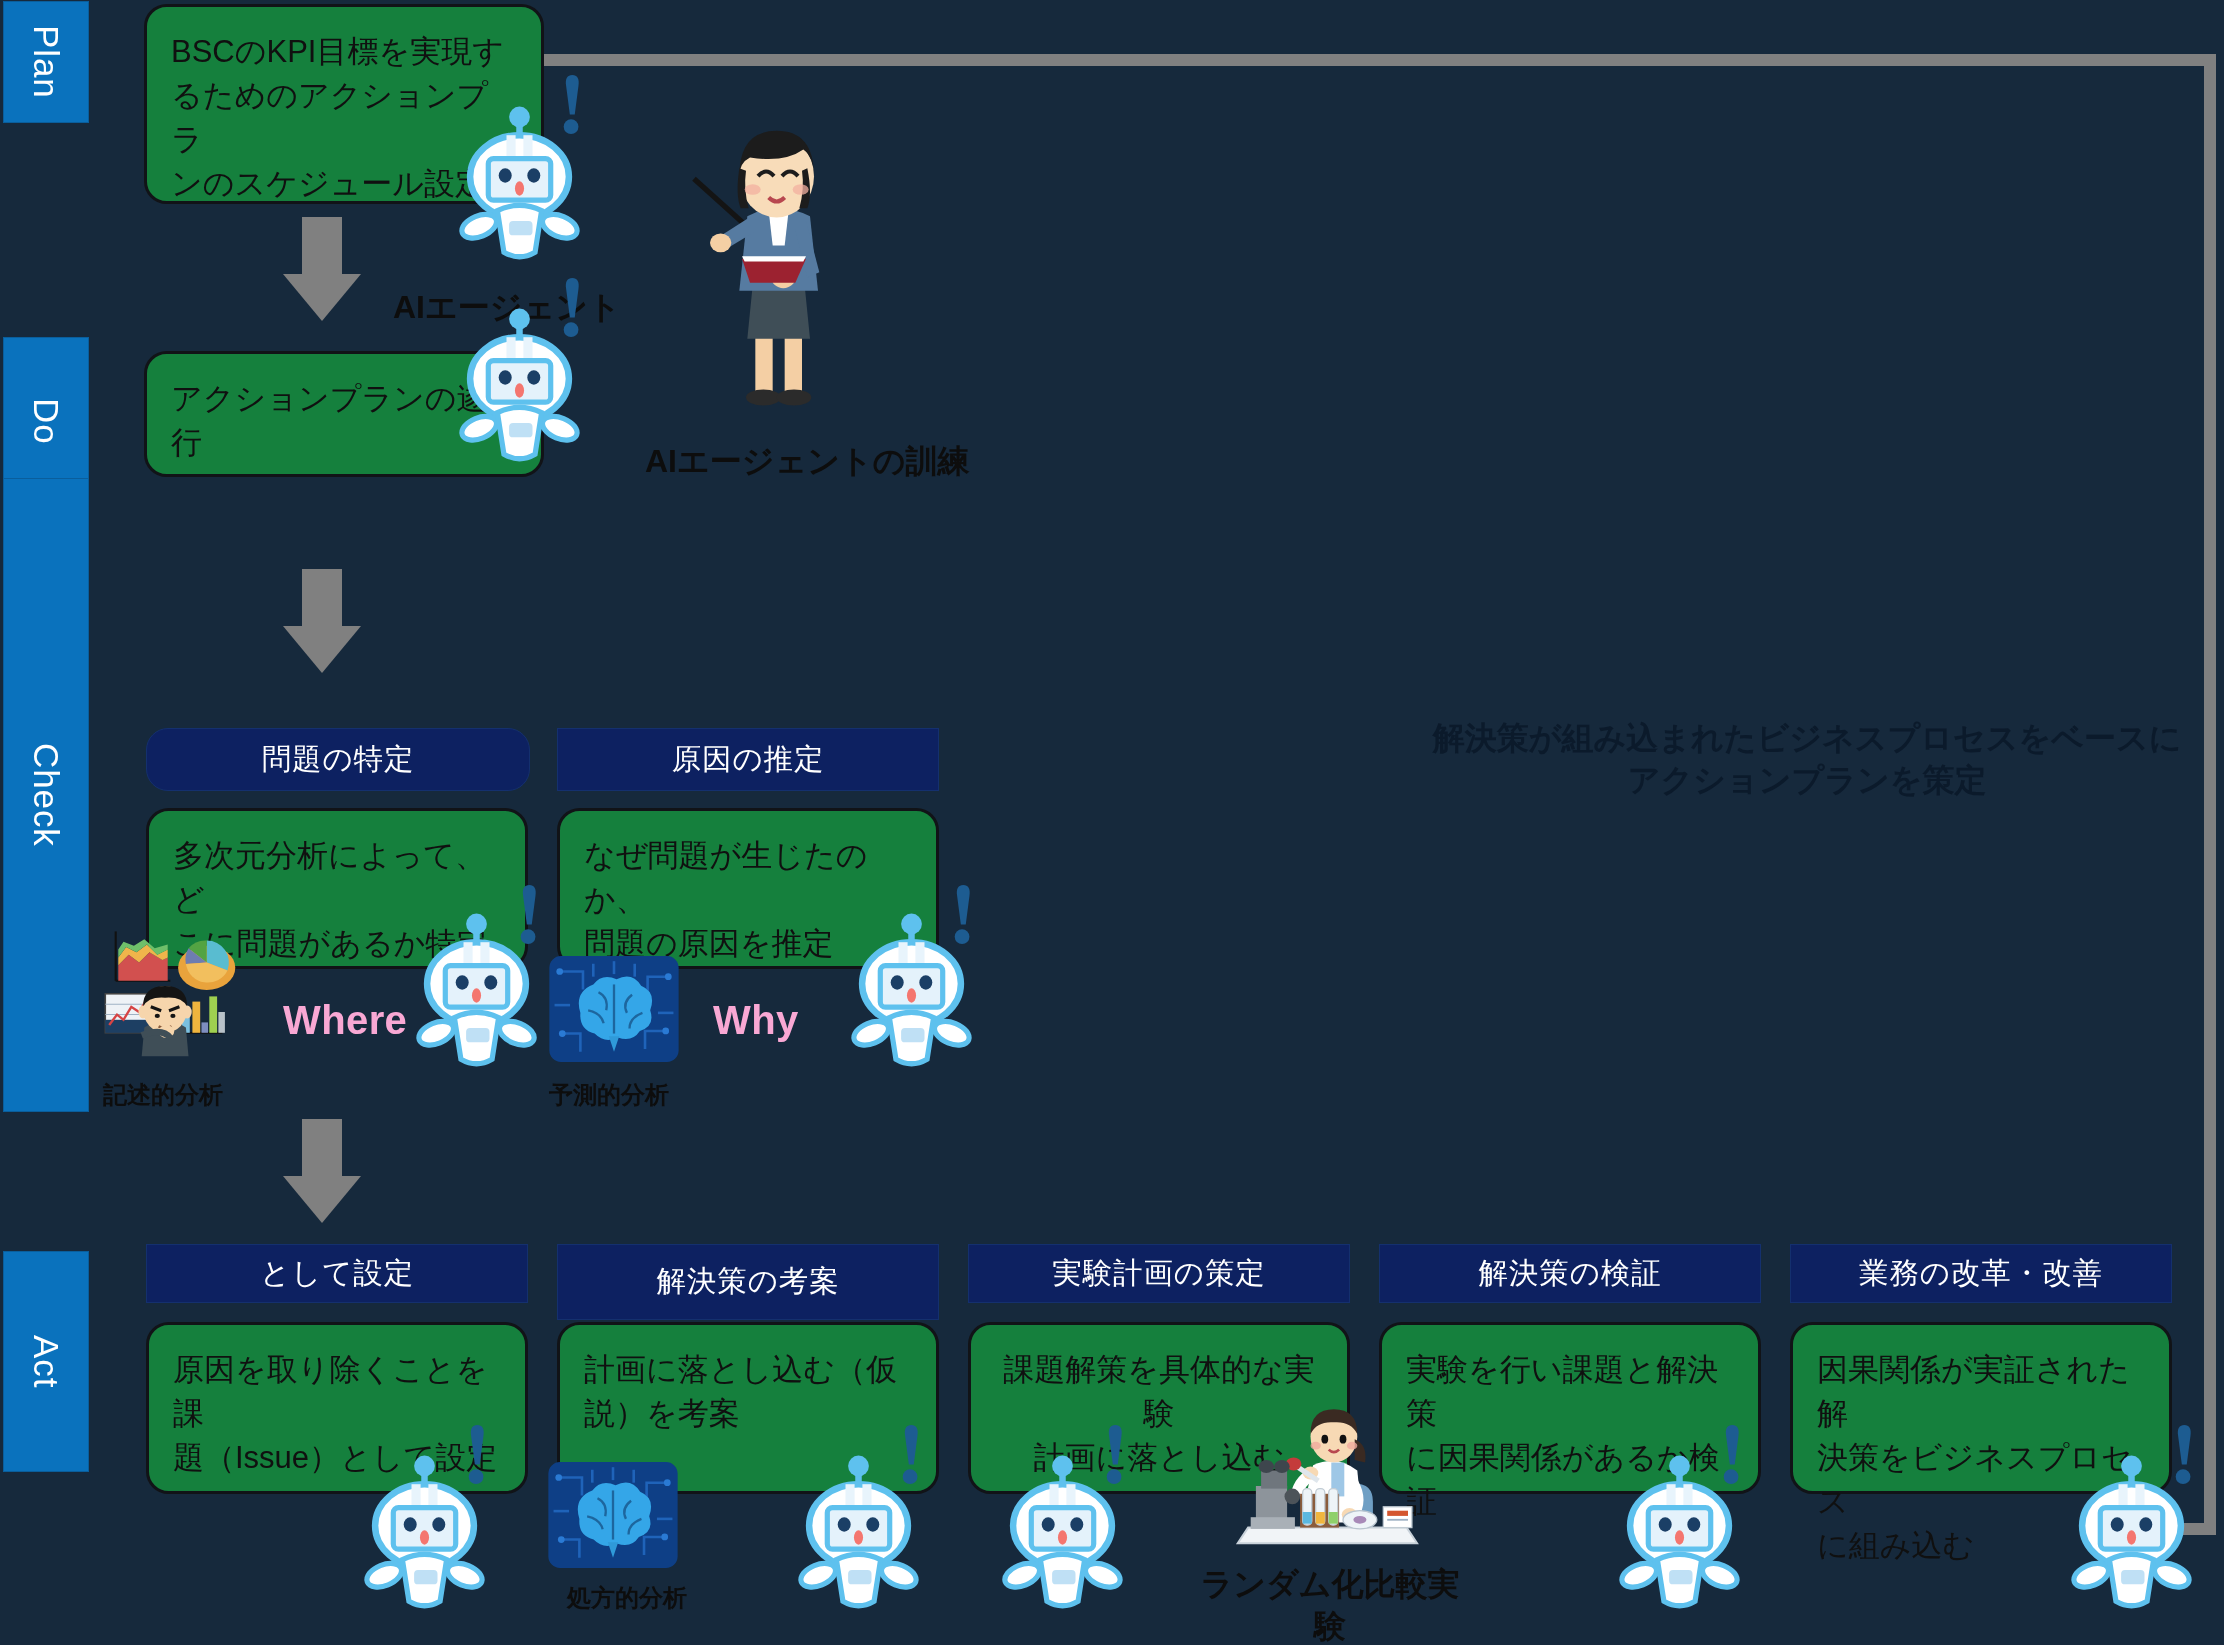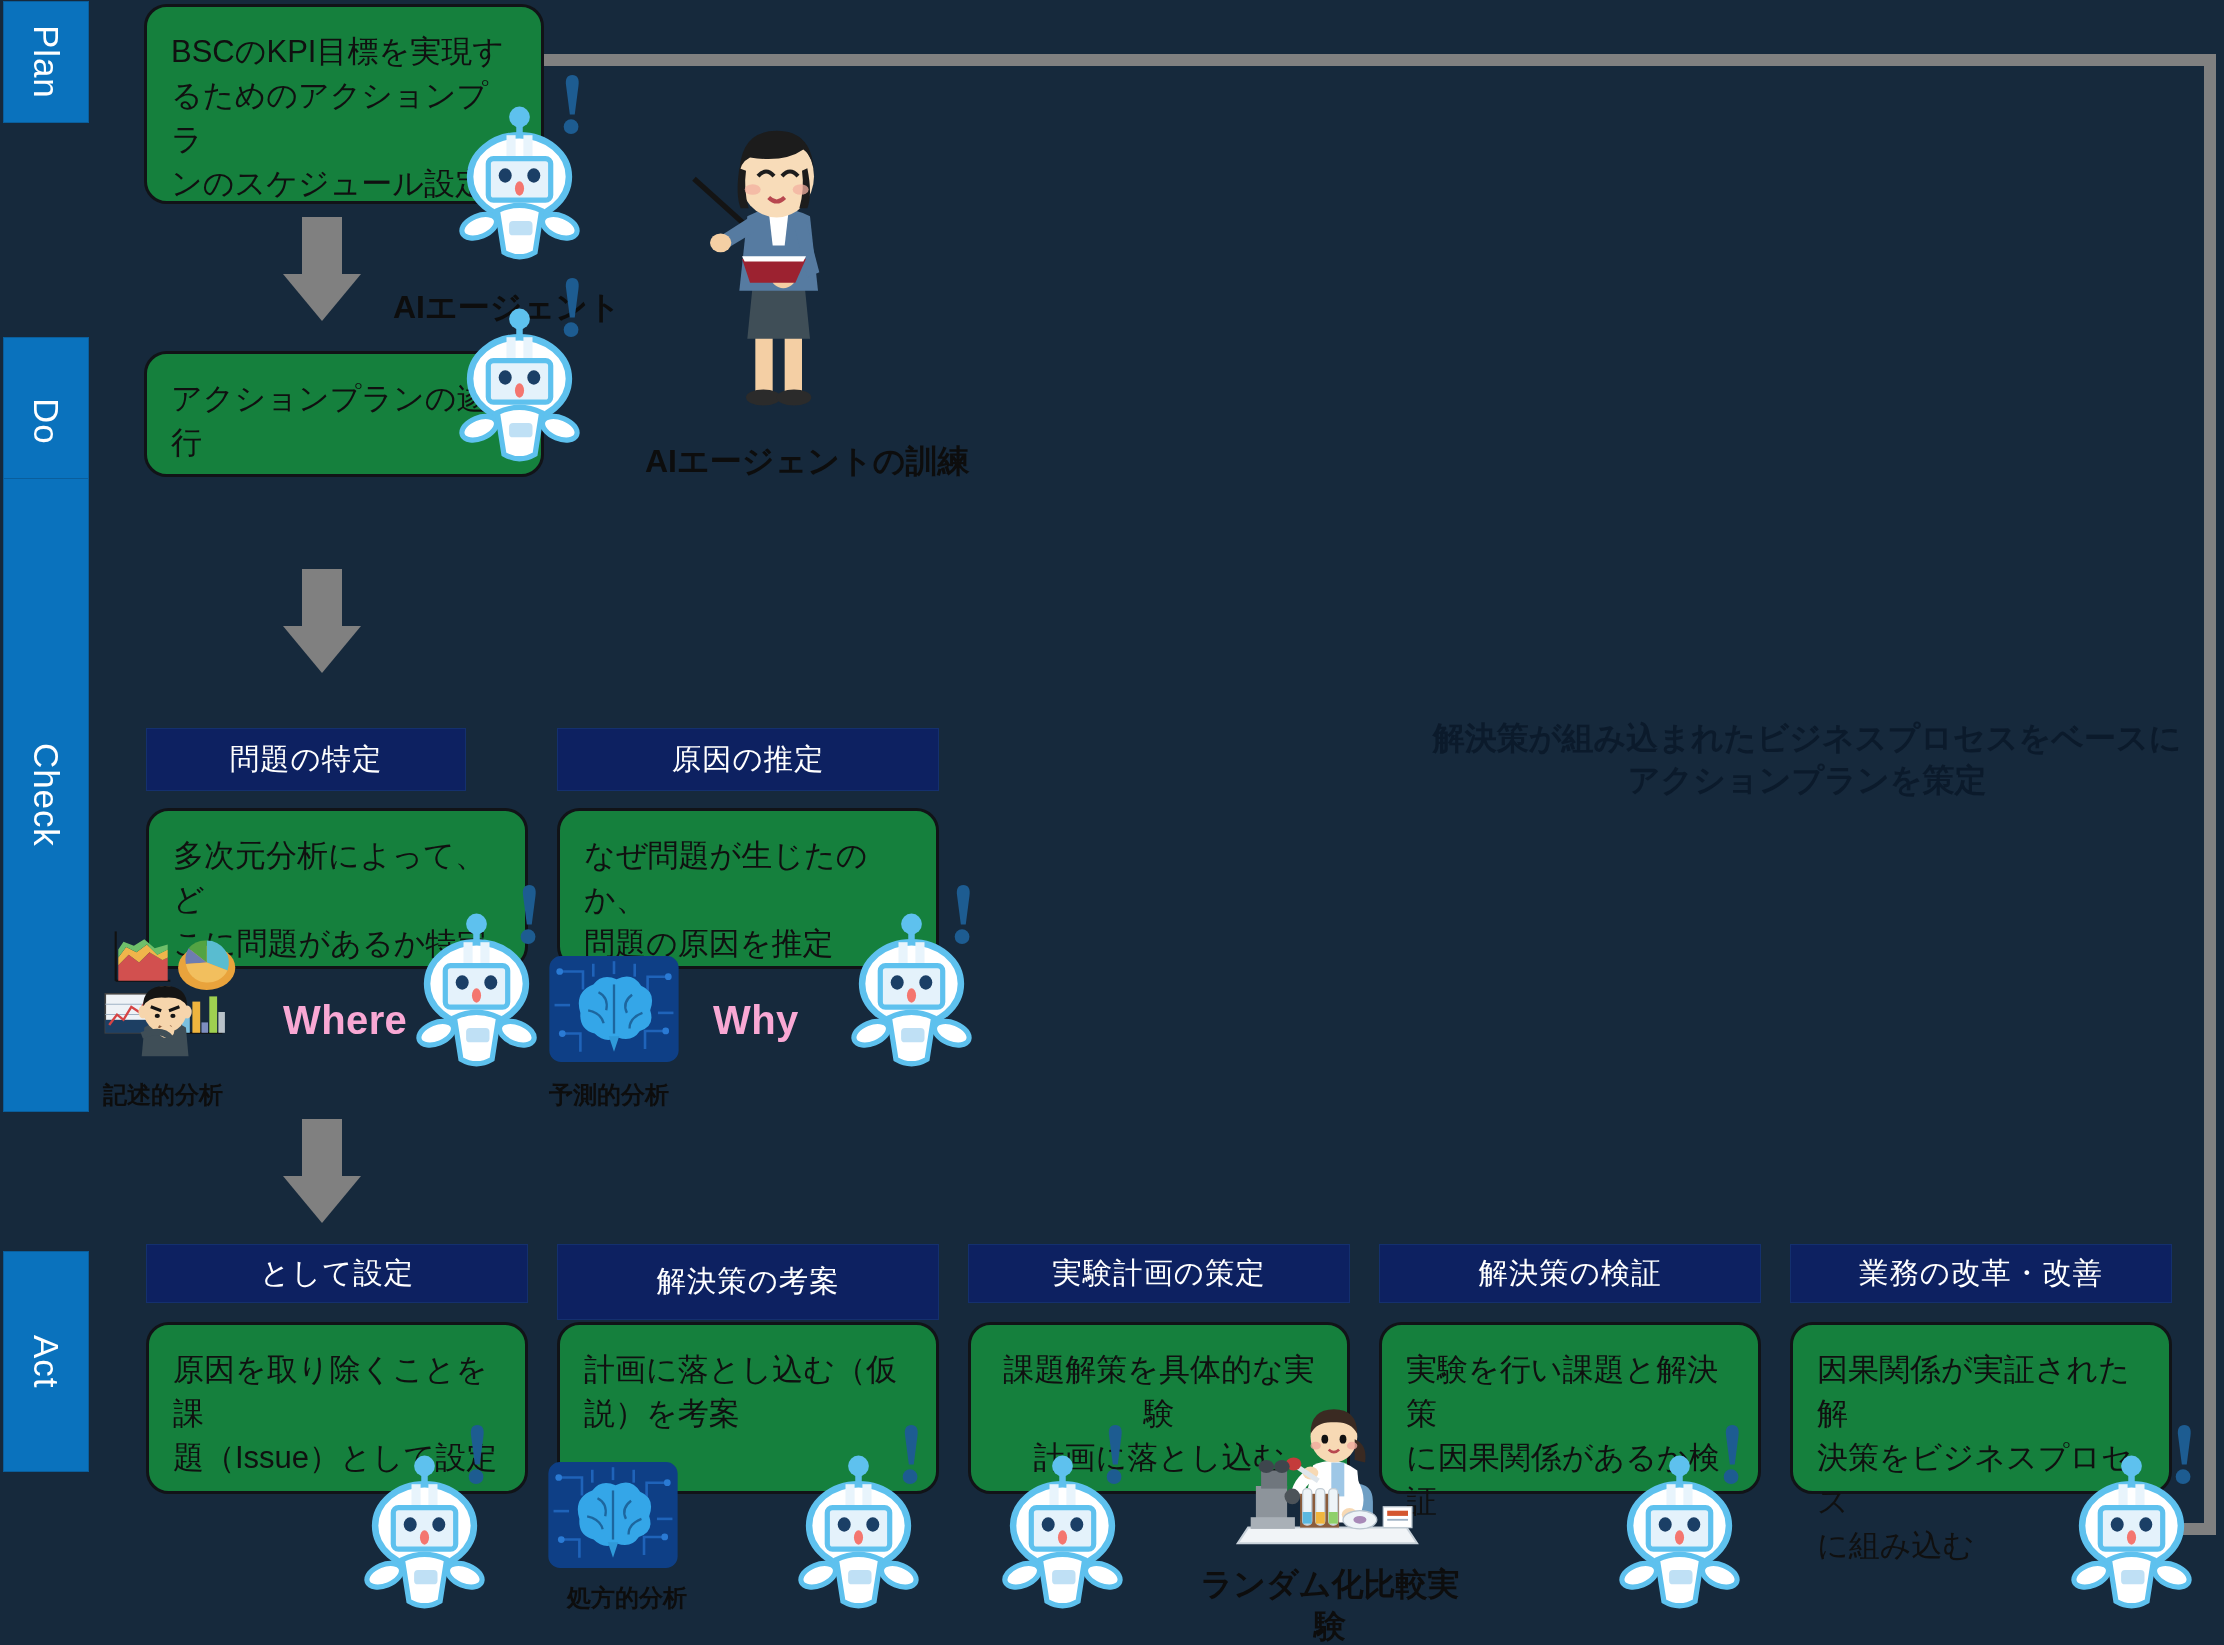--- a/index.html
+++ b/index.html
@@ -259,21 +259,21 @@
       <path d="M9 0 C13 0 15 3 14 9 L11 32 L7 32 L4 9 C3 3 5 0 9 0 Z" fill="#1d5c91"></path>
       <circle cx="8" cy="42" r="6" fill="#1d5c91"></circle>
     </svg>
   </div>
 
   <div class="arrow-down" style="left:283px; top:569px;">
     <div class="shaft"></div>
       <div class="head"></div>
   </div>
 
-  <div class="col-header" style="left:146px; top:728px; width:320px; height:63px;">
+  <div class="col-header" style="left:146px; top:728px; width:384px; height:63px;border-radius:22px;">
     <span class="col-header-text">問題の特定</span>
   </div>
   <div class="col-header" style="left:557px; top:728px; width:382px; height:63px;">
     <span class="col-header-text">原因の推定</span>
   </div>
 
   <div class="card" style="left:146px; top:808px; width:382px; height:161px;">
     <span class="card-text">多次元分析によって、ど
 こに問題があるか特定</span>
   </div>

